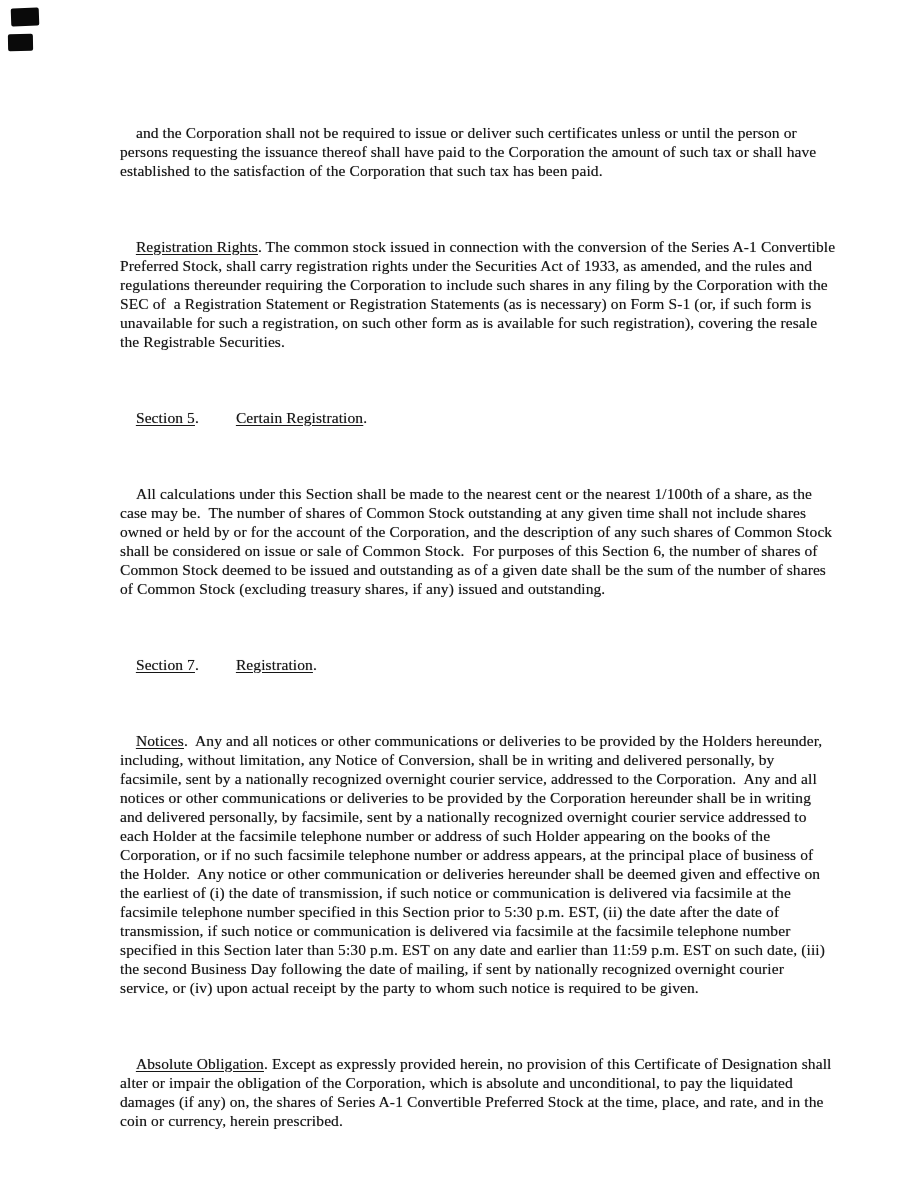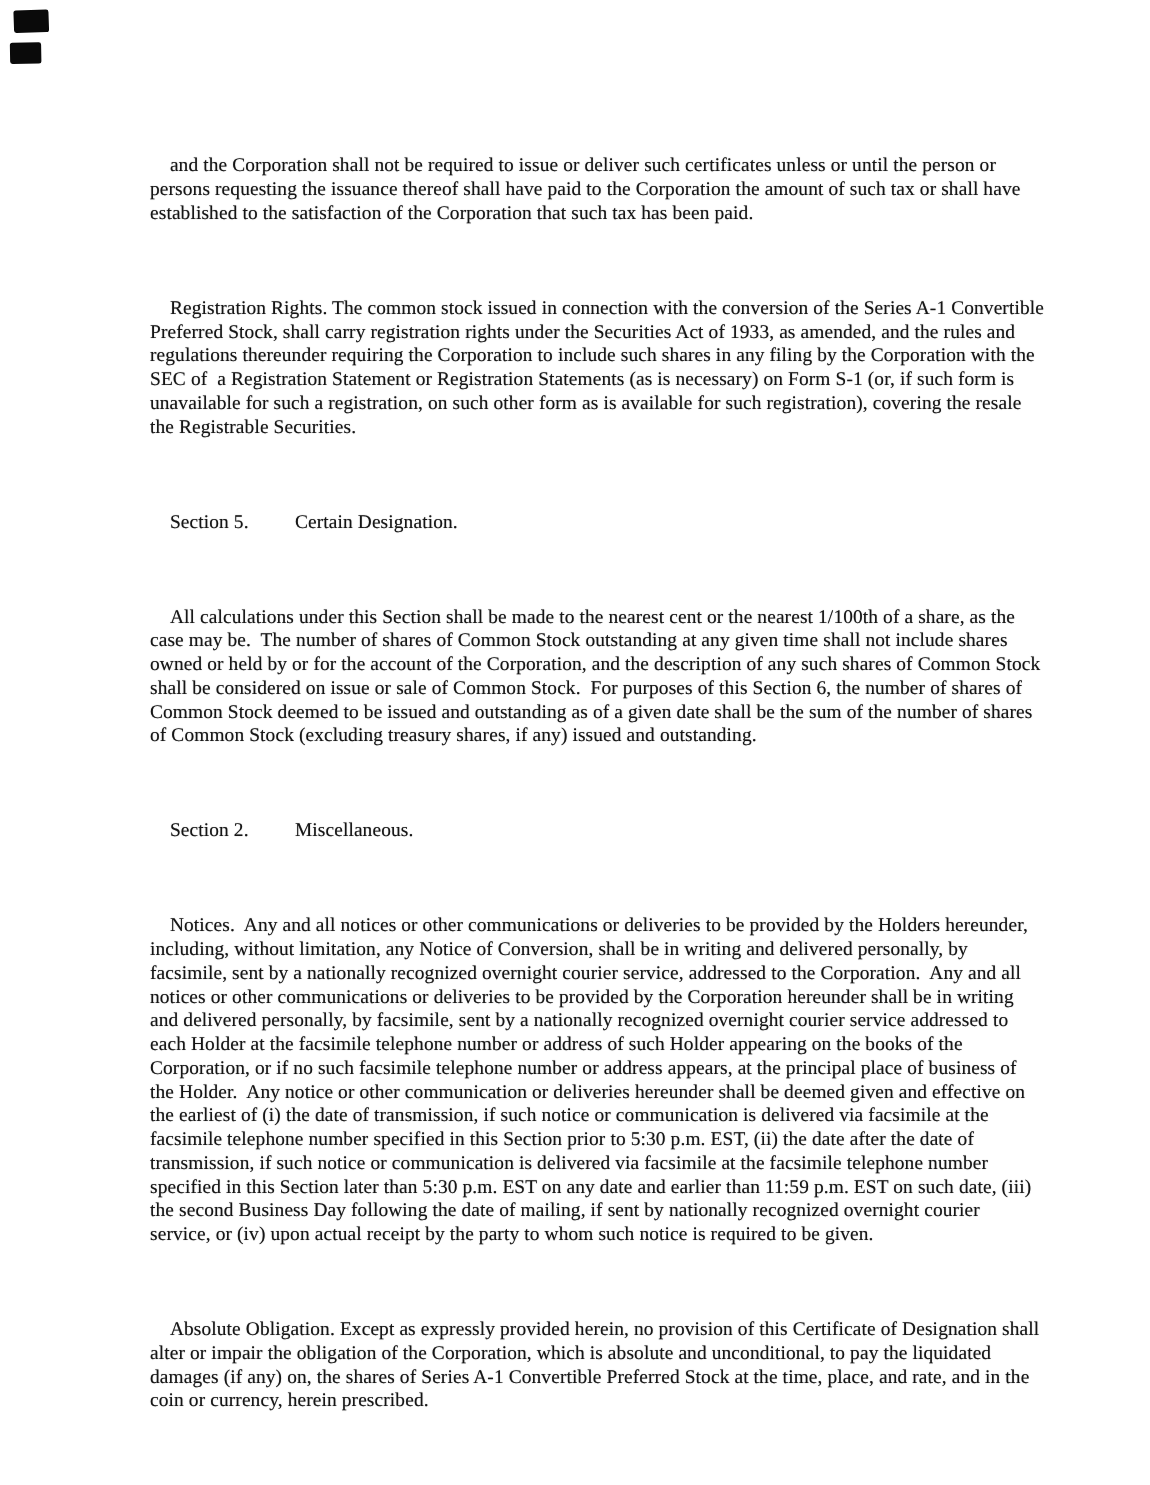--- a/index.html
+++ b/index.html
@@ -33,20 +33,21 @@
     letter-spacing: 0.1px;
   }
   .block {
     margin: 0 0 19px 0;
     white-space: pre-wrap;
   }
   .block.indent-first {
     text-indent: 57px;
   }
   .u {
+    text-decoration: underline;
     text-underline-offset: 2px;
   }
   .heading { white-space: pre-wrap; }
   .heading .htitle { margin-left: 37px; }
 </style>
 </head>
 <body>
 
 <div class="scan-mark m1"></div>
 <div class="scan-mark m2"></div>
@@ -55,29 +56,29 @@
 
   <div class="block">
     <span>and the Corporation shall not be required to issue or deliver such certificates unless or until the person or persons requesting the issuance thereof shall have paid to the Corporation the amount of such tax or shall have established to the satisfaction of the Corporation that such tax has been paid.</span>
   </div>
 
   <div class="block indent-first">
     <span class="u">Registration Rights</span><span>. The common stock issued in connection with the conversion of the Series A-1 Convertible Preferred Stock, shall carry registration rights under the Securities Act of 1933, as amended, and the rules and regulations thereunder requiring the Corporation to include such shares in any filing by the Corporation with the SEC of  a Registration Statement or Registration Statements (as is necessary) on Form S-1 (or, if such form is unavailable for such a registration, on such other form as is available for such registration), covering the resale the Registrable Securities.</span>
   </div>
 
   <div class="block heading">
-    <span class="hnum"><span class="u">Section 5</span><span>.</span></span><span class="htitle"><span class="u">Certain Designation</span><span>.</span></span>
+    <span class="hnum"><span class="u">Section 5</span><span>.</span></span><span class="htitle"><span class="u">Certain Registration</span><span>.</span></span>
   </div>
 
   <div class="block">
     <span>All calculations under this Section shall be made to the nearest cent or the nearest 1/100th of a share, as the case may be.  The number of shares of Common Stock outstanding at any given time shall not include shares owned or held by or for the account of the Corporation, and the description of any such shares of Common Stock shall be considered on issue or sale of Common Stock.  For purposes of this Section 6, the number of shares of Common Stock deemed to be issued and outstanding as of a given date shall be the sum of the number of shares of Common Stock (excluding treasury shares, if any) issued and outstanding.</span>
   </div>
 
   <div class="block heading">
-    <span class="hnum"><span class="u">Section 2</span><span>.</span></span><span class="htitle"><span class="u">Miscellaneous</span><span>.</span></span>
+    <span class="hnum"><span class="u">Section 7</span><span>.</span></span><span class="htitle"><span class="u">Registration</span><span>.</span></span>
   </div>
 
   <div class="block">
     <span class="u">Notices</span><span>.  Any and all notices or other communications or deliveries to be provided by the Holders hereunder, including, without limitation, any Notice of Conversion, shall be in writing and delivered personally, by facsimile, sent by a nationally recognized overnight courier service, addressed to the Corporation.  Any and all notices or other communications or deliveries to be provided by the Corporation hereunder shall be in writing and delivered personally, by facsimile, sent by a nationally recognized overnight courier service addressed to each Holder at the facsimile telephone number or address of such Holder appearing on the books of the Corporation, or if no such facsimile telephone number or address appears, at the principal place of business of the Holder.  Any notice or other communication or deliveries hereunder shall be deemed given and effective on the earliest of (i) the date of transmission, if such notice or communication is delivered via facsimile at the facsimile telephone number specified in this Section prior to 5:30 p.m. EST, (ii) the date after the date of transmission, if such notice or communication is delivered via facsimile at the facsimile telephone number specified in this Section later than 5:30 p.m. EST on any date and earlier than 11:59 p.m. EST on such date, (iii) the second Business Day following the date of mailing, if sent by nationally recognized overnight courier service, or (iv) upon actual receipt by the party to whom such notice is required to be given.</span>
   </div>
 
   <div class="block">
     <span class="u">Absolute Obligation</span><span>. Except as expressly provided herein, no provision of this Certificate of Designation shall alter or impair the obligation of the Corporation, which is absolute and unconditional, to pay the liquidated damages (if any) on, the shares of Series A-1 Convertible Preferred Stock at the time, place, and rate, and in the coin or currency, herein prescribed.</span>
   </div>
 

